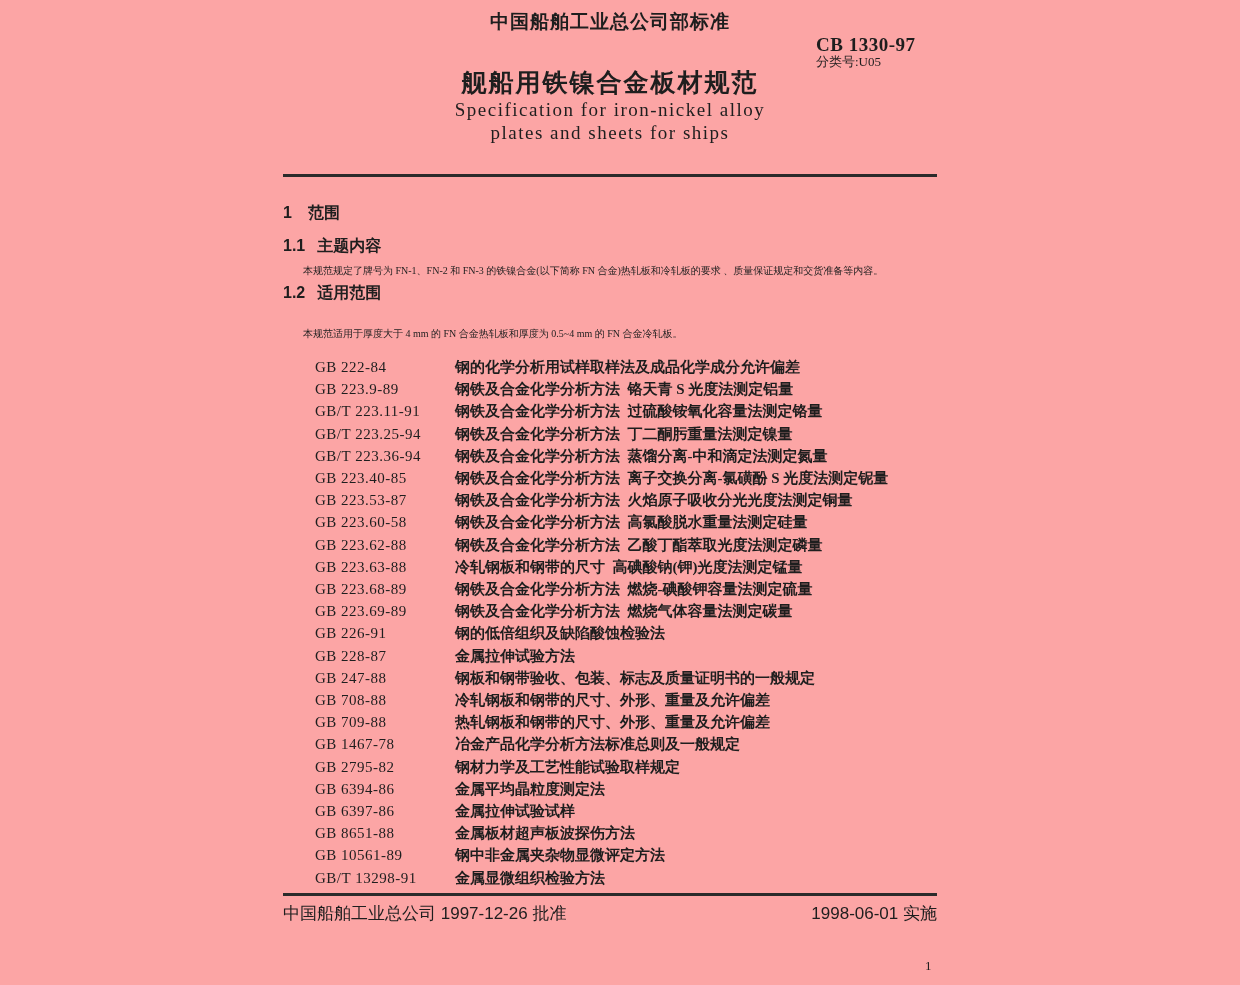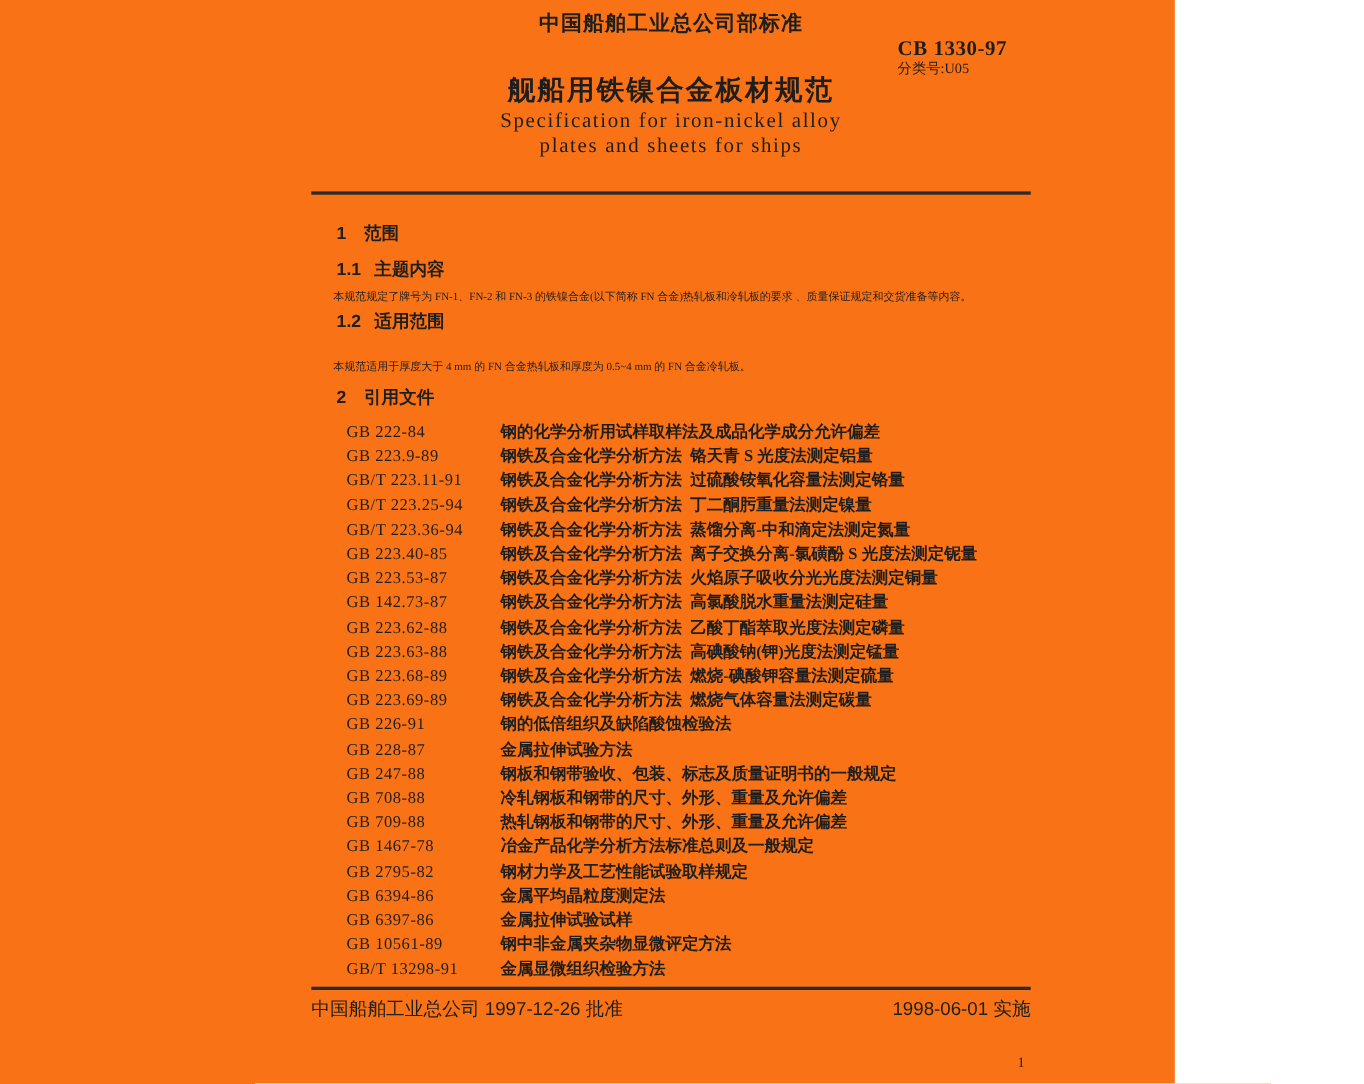--- a/index.html
+++ b/index.html
@@ -5,22 +5,22 @@
   * { margin: 0; padding: 0; box-sizing: border-box; }
   html, body {
     width: 1240px; height: 985px;
     background: #ffffff;
     font-family: "Liberation Serif", serif;
     color: #1e1e1e;
     overflow: hidden;
   }
   .page {
     position: relative;
-    width: 1068px; height: 985px;
-    background: #f97316;
+    width: 1240px; height: 985px;
+    background: #fca5a5;
   }
   .content {
     position: absolute;
     left: 283px; top: 0;
     width: 654px;
   }
   .org-label {
     margin-top: 10px;
     text-align: center;
     font-family: "Liberation Sans", sans-serif;
@@ -58,21 +58,20 @@
     background: #2b2b2b;
     width: 100%;
   }
   .rule-top { margin-top: 30px; }
   .rule-bottom { margin-top: 4px; }
   .h1, .h2 {
     font-family: "Liberation Sans", sans-serif;
     font-weight: bold;
     font-size: 16px;
     line-height: 20px;
-    margin-left: 23px;
   }
   .h1 .h-num { margin-right: 16px; }
   .h2 .h-num { margin-right: 12px; }
   .h1-s1 { margin-top: 26px; }
   .h2-s11 { margin-top: 13px; }
   .h2-s12 { margin-top: 0px; }
   .h1-s2 { margin-top: 6px; }
   .para {
     font-size: 10px;
     line-height: 24px;
@@ -138,23 +137,20 @@
     <div class="h2 h2-s11">
       <span class="h-num">1.1</span><span class="h-text">主题内容</span>
     </div>
     <div class="para para-1">本规范规定了牌号为 FN-1、FN-2 和 FN-3 的铁镍合金(以下简称 FN 合金)热轧板和冷轧板的要求 、质量保证规定和交货准备等内容。</div>
 
     <div class="h2 h2-s12">
       <span class="h-num">1.2</span><span class="h-text">适用范围</span>
     </div>
     <div class="para para-2">本规范适用于厚度大于 4 mm 的 FN 合金热轧板和厚度为 0.5~4 mm 的 FN 合金冷轧板。</div>
 
-    <div class="h1 h1-s2">
-      <span class="h-num">2</span><span class="h-text">引用文件</span>
-    </div>
 
     <div class="ref-list">
 
         <div class="ref-row">
           <span class="ref-code">GB 222-84</span>
           <span class="ref-title">钢的化学分析用试样取样法及成品化学成分允许偏差</span>
         </div>
 
         <div class="ref-row">
           <span class="ref-code">GB 223.9-89</span>
@@ -180,32 +176,32 @@
           <span class="ref-code">GB 223.40-85</span>
           <span class="ref-title">钢铁及合金化学分析方法  离子交换分离-氯磺酚 S 光度法测定铌量</span>
         </div>
 
         <div class="ref-row">
           <span class="ref-code">GB 223.53-87</span>
           <span class="ref-title">钢铁及合金化学分析方法  火焰原子吸收分光光度法测定铜量</span>
         </div>
 
         <div class="ref-row">
-          <span class="ref-code">GB 142.73-87</span>
+          <span class="ref-code">GB 223.60-58</span>
           <span class="ref-title">钢铁及合金化学分析方法  高氯酸脱水重量法测定硅量</span>
         </div>
 
         <div class="ref-row">
           <span class="ref-code">GB 223.62-88</span>
           <span class="ref-title">钢铁及合金化学分析方法  乙酸丁酯萃取光度法测定磷量</span>
         </div>
 
         <div class="ref-row">
           <span class="ref-code">GB 223.63-88</span>
-          <span class="ref-title">钢铁及合金化学分析方法  高碘酸钠(钾)光度法测定锰量</span>
+          <span class="ref-title">冷轧钢板和钢带的尺寸  高碘酸钠(钾)光度法测定锰量</span>
         </div>
 
         <div class="ref-row">
           <span class="ref-code">GB 223.68-89</span>
           <span class="ref-title">钢铁及合金化学分析方法  燃烧-碘酸钾容量法测定硫量</span>
         </div>
 
         <div class="ref-row">
           <span class="ref-code">GB 223.69-89</span>
           <span class="ref-title">钢铁及合金化学分析方法  燃烧气体容量法测定碳量</span>
@@ -249,20 +245,24 @@
         <div class="ref-row">
           <span class="ref-code">GB 6394-86</span>
           <span class="ref-title">金属平均晶粒度测定法</span>
         </div>
 
         <div class="ref-row">
           <span class="ref-code">GB 6397-86</span>
           <span class="ref-title">金属拉伸试验试样</span>
         </div>
 
+        <div class="ref-row">
+          <span class="ref-code">GB 8651-88</span>
+          <span class="ref-title">金属板材超声板波探伤方法</span>
+        </div>
 
         <div class="ref-row">
           <span class="ref-code">GB 10561-89</span>
           <span class="ref-title">钢中非金属夹杂物显微评定方法</span>
         </div>
 
         <div class="ref-row">
           <span class="ref-code">GB/T 13298-91</span>
           <span class="ref-title">金属显微组织检验方法</span>
         </div>

